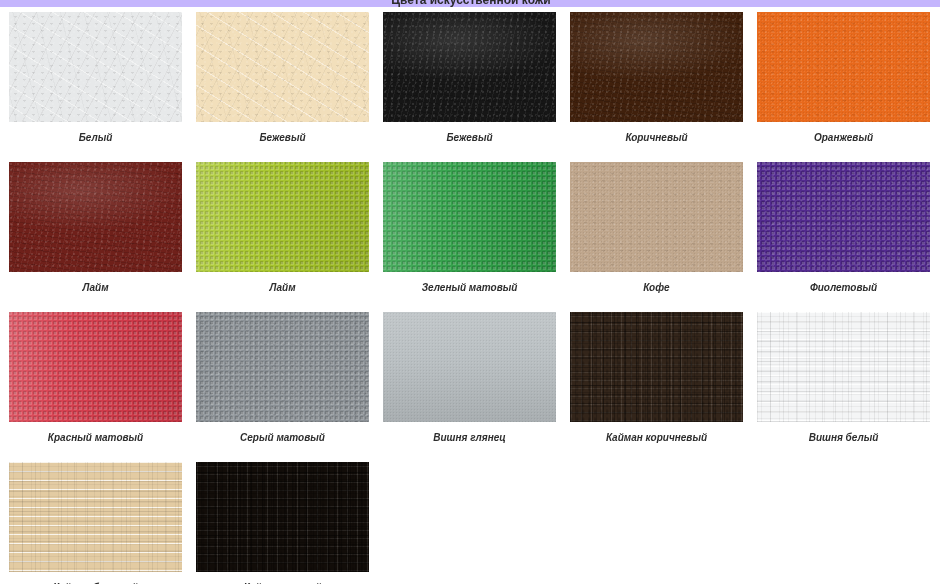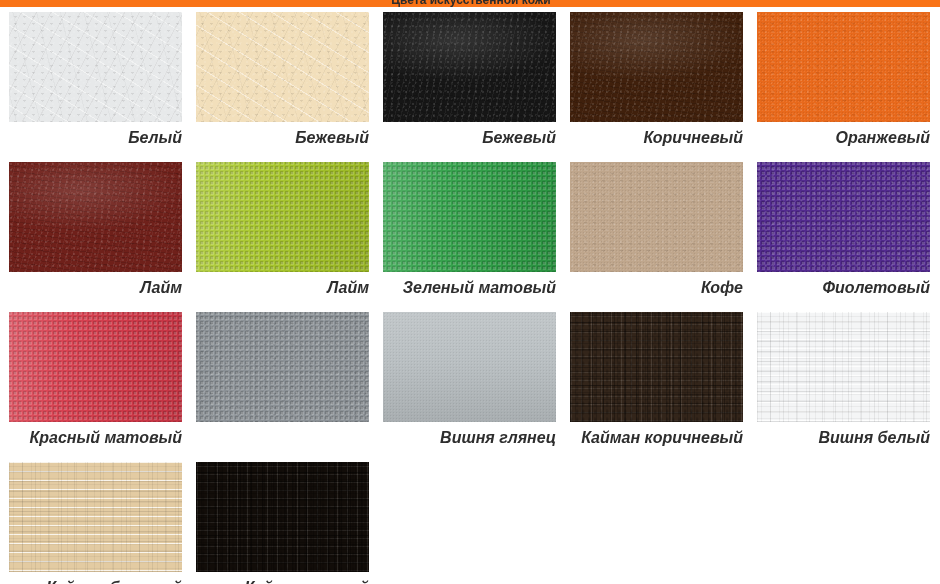--- a/index.html
+++ b/index.html
@@ -16,21 +16,21 @@
     font-family: "Liberation Sans", "DejaVu Sans", sans-serif;
     position: relative;
   }
 
   
   #topbar {
     position: absolute;
     top: 0; left: 0;
     width: 940px;
     height: 7px;
-    background: #f97316;
+    background: #c4b5fd;
     overflow: hidden;
   }
   #topbar .topbar-text {
     position: absolute;
     left: 186px;
     bottom: 0;
     width: 570px;
     height: 14px;
     line-height: 14px;
     font-size: 12px;
@@ -72,22 +72,22 @@
       radial-gradient(ellipse 2px 1.6px at 70% 65%, rgba(0,0,0,.10) 0 60%, transparent 61%),
       radial-gradient(ellipse 1.6px 1.4px at 45% 85%, rgba(255,255,255,.09) 0 60%, transparent 61%);
     background-size: 7px 6px, 9px 7px, 6px 8px;
     opacity: .85;
   }
 
   .caption {
     margin-top: 7px;
     height: 17px;
     line-height: 17px;
-    text-align: right;
-    font-size: 16px;
+    text-align: center;
+    font-size: 10px;
     font-weight: bold;
     font-style: italic;
     color: #2e2e2e;
     white-space: nowrap;
   }
 
   
   
   .tex-crinkle::before {
     content: "";
@@ -227,20 +227,21 @@
     <div class="cell">
       <div class="swatch tex-pebble" style="background-color: rgb(82, 42, 142);"></div>
       <div class="caption">Фиолетовый</div>
     </div>
     <div class="cell">
       <div class="swatch tex-pebble sheen-h" style="background-color: rgb(214, 58, 74);"></div>
       <div class="caption">Красный матовый</div>
     </div>
     <div class="cell">
       <div class="swatch tex-pebble" style="background-color: rgb(139, 145, 150);"></div>
+      <div class="caption">Серый матовый</div>
     </div>
     <div class="cell">
       <div class="swatch tex-fine sheen-v" style="background-color: rgb(184, 190, 193);"></div>
       <div class="caption">Вишня глянец</div>
     </div>
     <div class="cell">
       <div class="swatch tex-croc" style="background-color: rgb(51, 37, 26);"></div>
       <div class="caption">Кайман коричневый</div>
     </div>
     <div class="cell">

